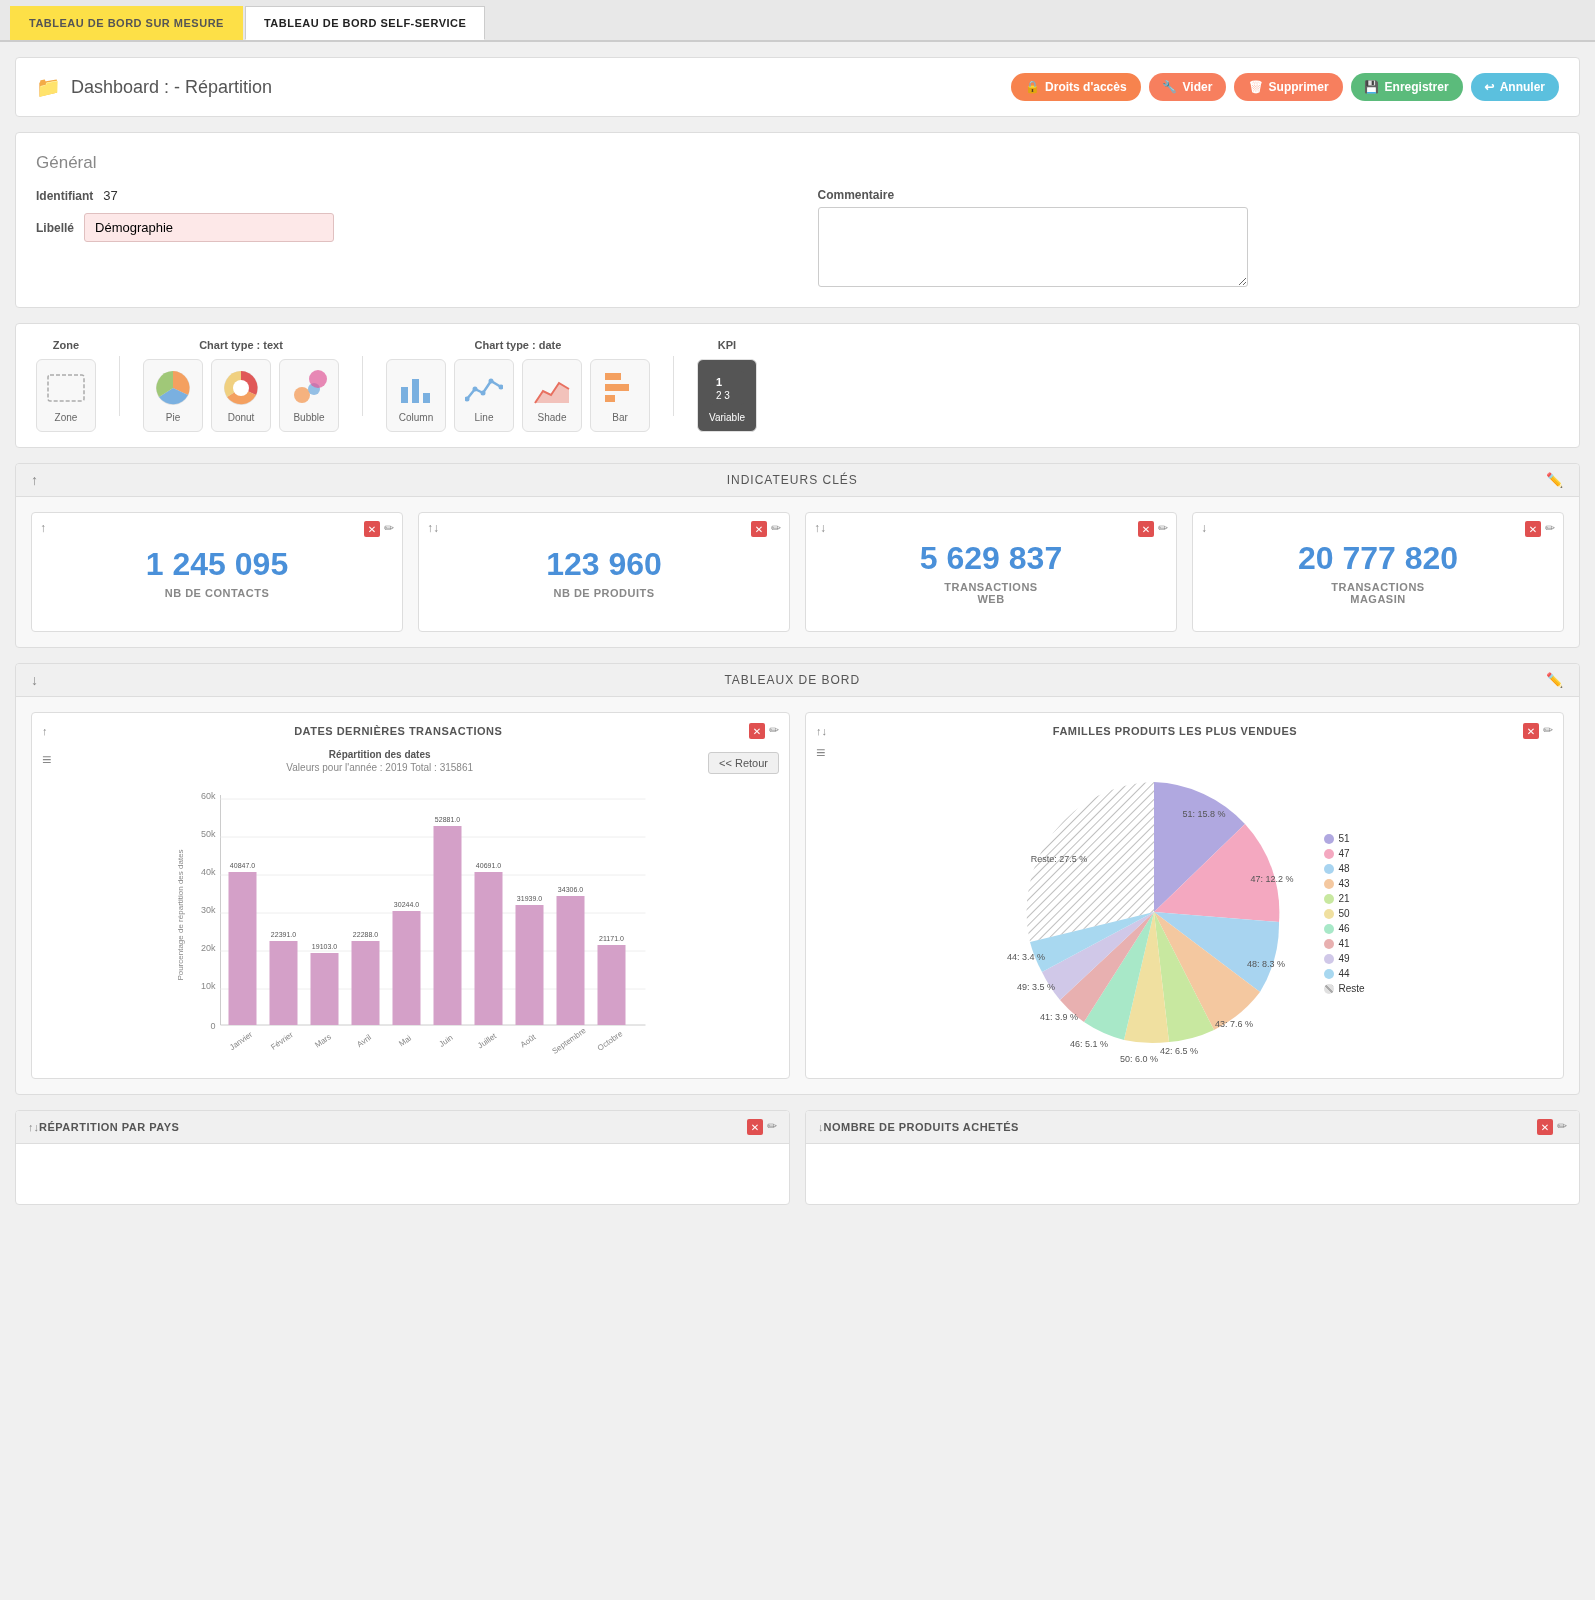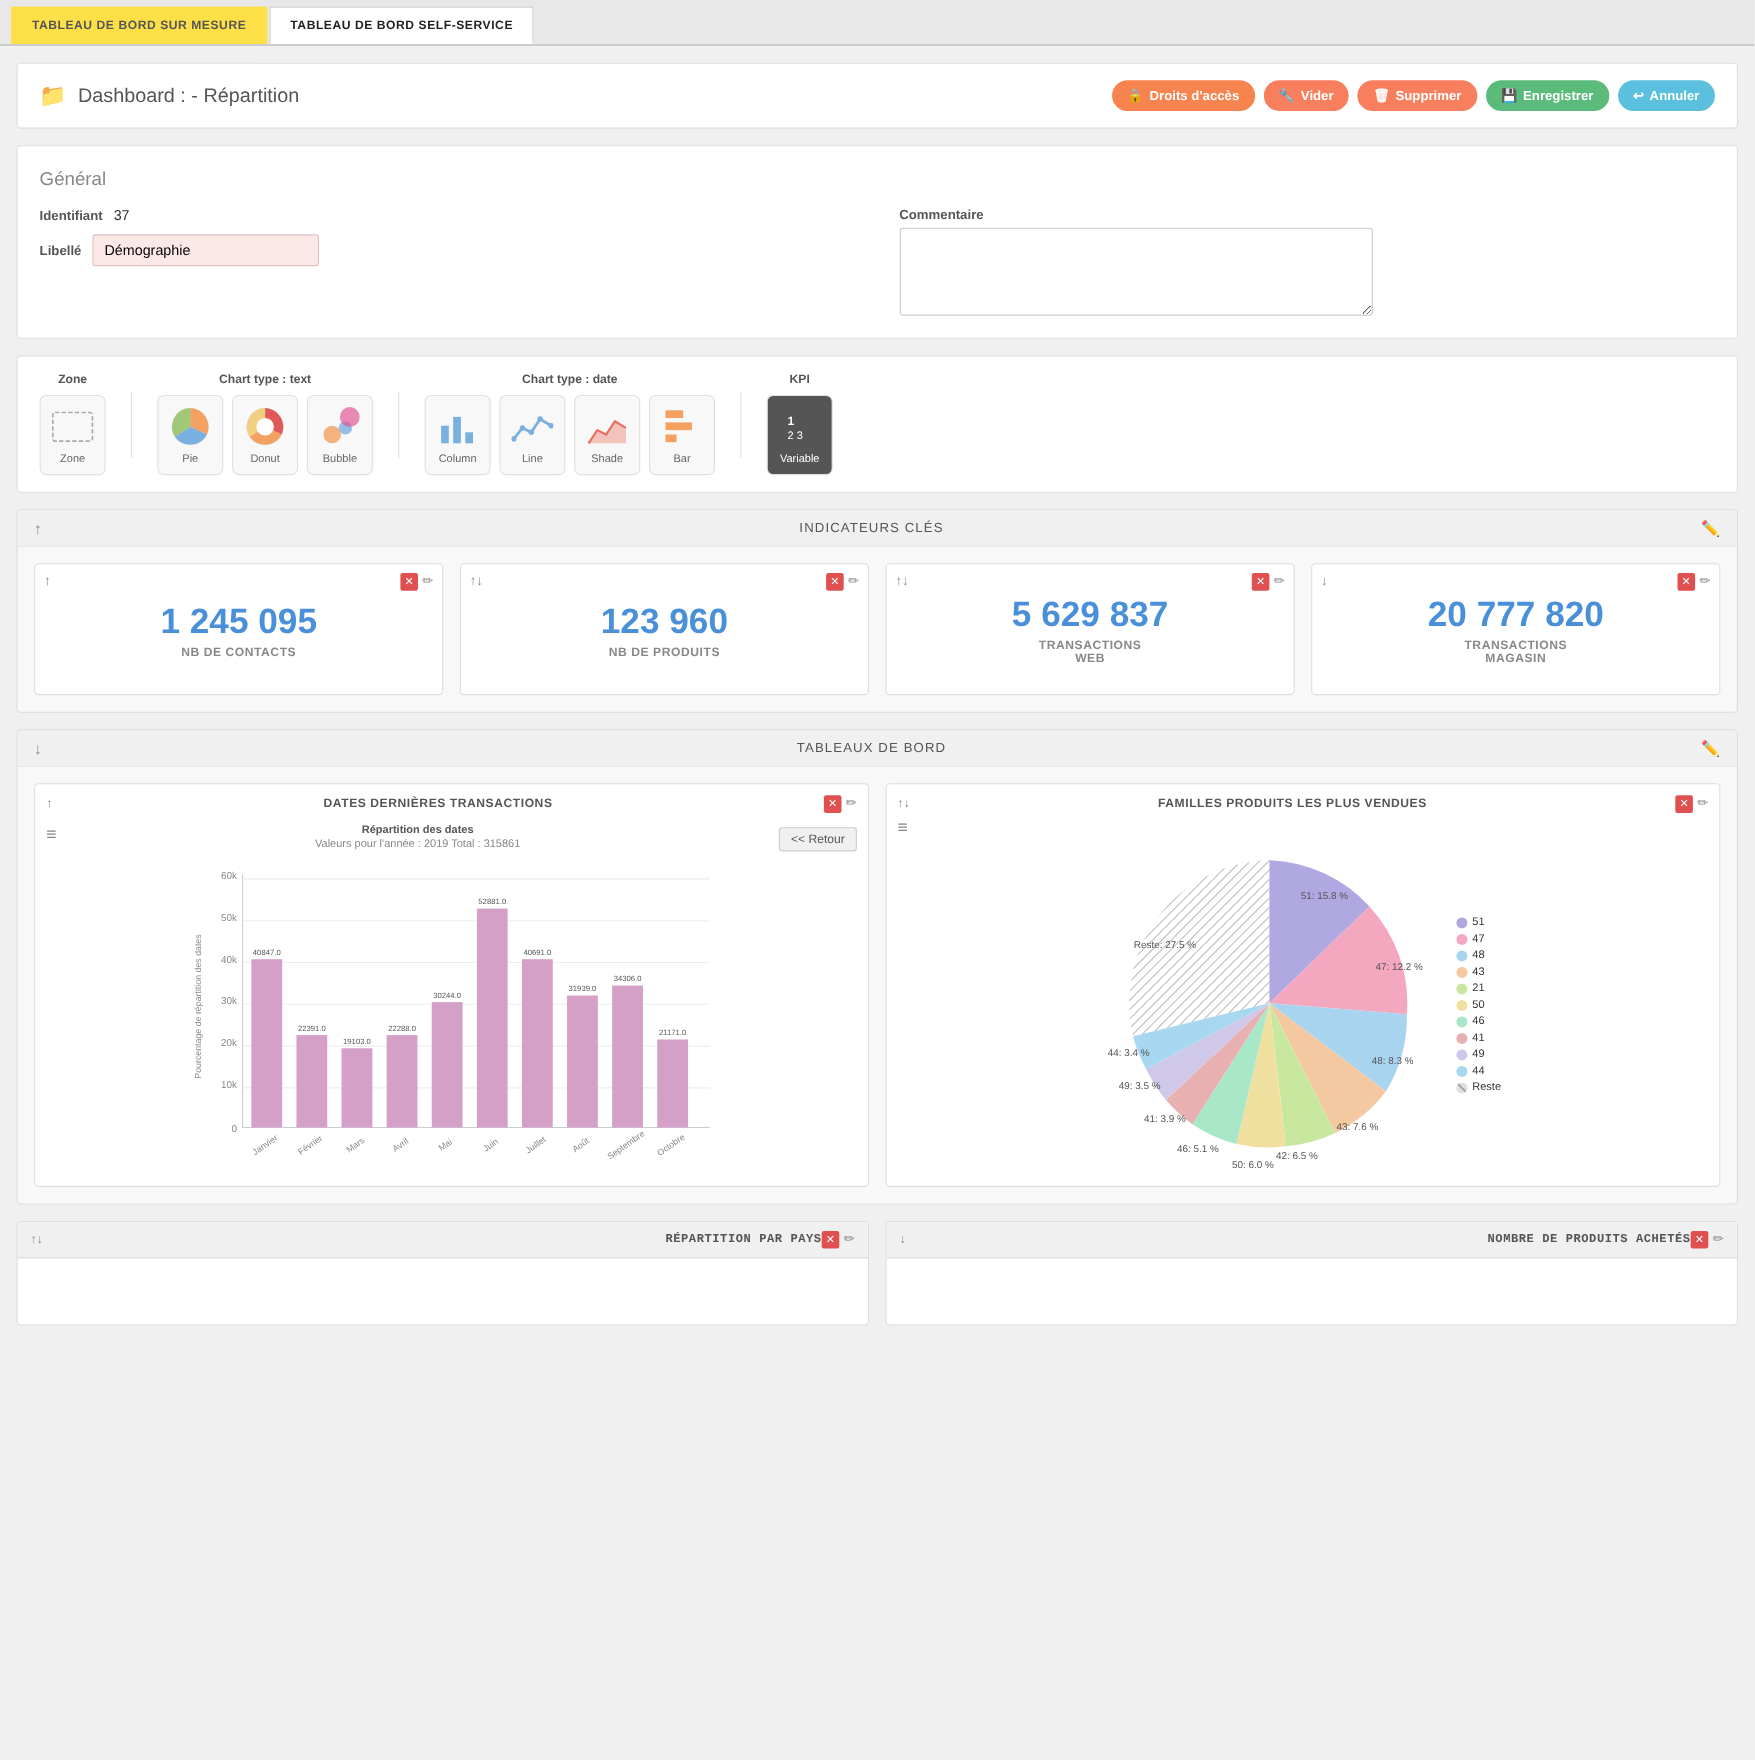--- a/index.html
+++ b/index.html
@@ -22,21 +22,21 @@
     .btn-green { background: #5bbb7b; color: white; }
     .btn-blue { background: #5bc0de; color: white; }
 
     .general-section { background: #fff; border: 1px solid #ddd; border-radius: 4px; padding: 20px; margin-bottom: 15px; }
     .section-title { font-size: 17px; color: #888; margin-bottom: 15px; }
     .form-row { display: flex; gap: 40px; align-items: flex-start; }
     .form-group { display: flex; flex-direction: column; gap: 5px; }
     .form-group.inline { flex-direction: row; align-items: center; gap: 10px; }
     .form-label { font-size: 12px; font-weight: bold; color: #555; }
     .form-value { font-size: 13px; color: #333; }
-    .form-input { border: 1px solid #e0c0c0; border-radius: 3px; padding: 6px 10px; background: #fde8e8; font-size: 13px; width: 206px; }
+    .form-input { border: 1px solid #e0c0c0; border-radius: 3px; padding: 6px 10px; background: #fde8e8; font-size: 13px; width: 250px; }
     .form-textarea { border: 1px solid #ccc; border-radius: 3px; padding: 8px; width: 430px; height: 80px; font-size: 13px; resize: vertical; }
     .form-left { flex: 1; }
     .form-right { flex: 1; }
 
     .chart-types-section { background: #fff; border: 1px solid #ddd; border-radius: 4px; padding: 15px 20px; margin-bottom: 15px; }
     .chart-types-grid { display: flex; align-items: center; gap: 15px; flex-wrap: wrap; }
     .chart-group-label { font-size: 11px; font-weight: bold; color: #555; text-align: center; margin-bottom: 8px; }
     .chart-group { display: flex; flex-direction: column; }
     .chart-items { display: flex; gap: 8px; }
     .chart-item { display: flex; flex-direction: column; align-items: center; gap: 4px; cursor: pointer; padding: 8px; border: 1px solid #e0e0e0; border-radius: 6px; background: #f8f8f8; min-width: 60px; }
@@ -74,21 +74,21 @@
     .bar-chart-subtitle { text-align: center; font-size: 10px; color: #888; margin-bottom: 8px; }
     .retour-btn { background: #f0f0f0; border: 1px solid #ccc; border-radius: 3px; padding: 4px 10px; font-size: 11px; cursor: pointer; color: #555; }
 
     
     .pie-chart-area { display: flex; align-items: center; justify-content: center; gap: 20px; }
     .pie-legend { display: flex; flex-direction: column; gap: 4px; font-size: 10px; }
     .legend-item { display: flex; align-items: center; gap: 4px; }
     .legend-dot { width: 10px; height: 10px; border-radius: 50%; }
     .bottom-panel { background: #fff; border: 1px solid #ddd; border-radius: 4px; flex: 1; overflow: hidden; }
     .bottom-panel-header { display: flex; align-items: center; justify-content: space-between; padding: 8px 12px; background: #f0f0f0; border-bottom: 1px solid #ddd; }
-    .bottom-panel-title { font-size: 11px; font-weight: bold; color: #555; text-align: right; flex: 1; letter-spacing: 0.5px; font-family: Liberation Mono, monospace; }
+    .bottom-panel-title { font-size: 11px; font-weight: bold; color: #555; text-align: left; flex: 1; letter-spacing: 0.5px; }
 
     .chart-type-separator { width: 1px; height: 60px; background: #e0e0e0; margin: 0 8px; }
   </style>
 </head>
 <body>
 
 <div class="tabs-bar">
   <div class="tab">TABLEAU DE BORD SUR MESURE</div>
   <div class="tab active">TABLEAU DE BORD SELF-SERVICE</div>
 </div>

